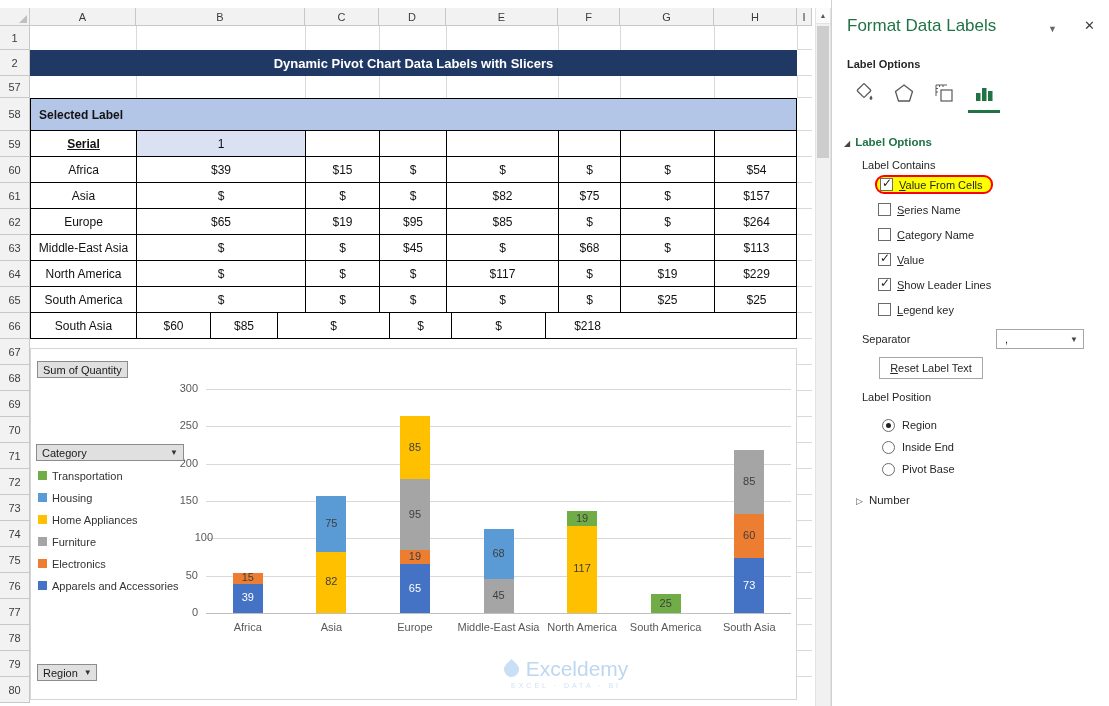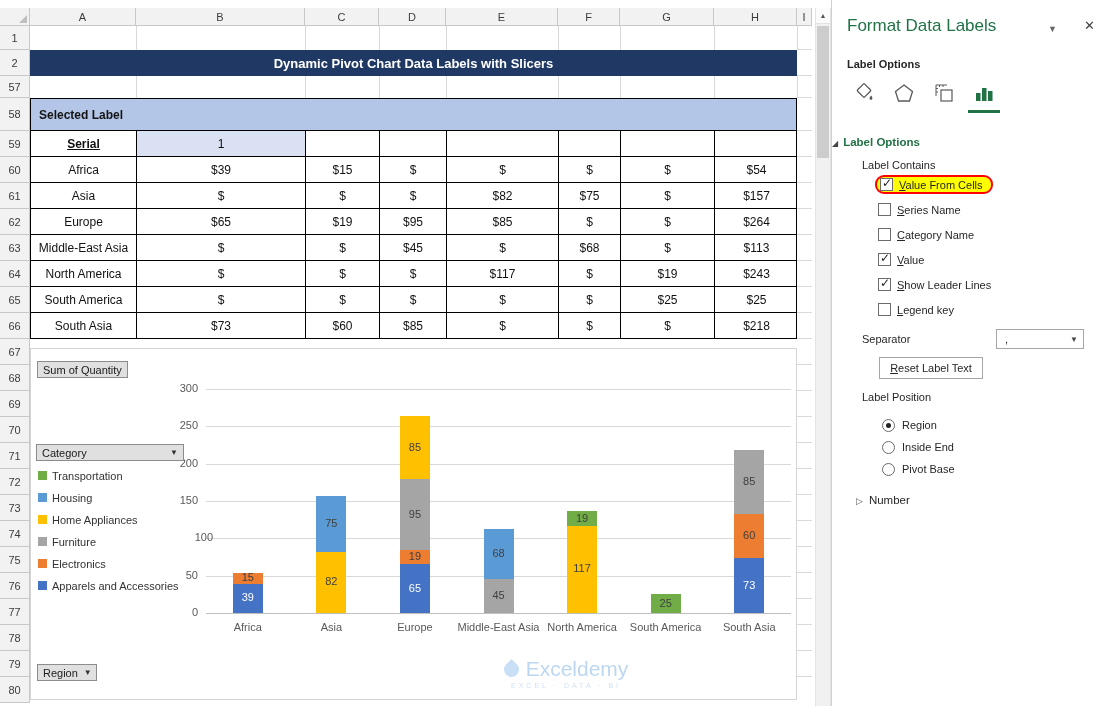--- a/index.html
+++ b/index.html
@@ -60,21 +60,21 @@
 
   
   #pane{position:absolute;left:831px;top:0;width:278px;height:706px;background:#FFFFFF;border-left:1px solid #D0D0D0;}
   #pane-title{position:absolute;left:15px;top:16px;font-size:17px;color:#217346;}
   #pane-caret{position:absolute;left:216px;top:24px;font-size:9px;color:#666;cursor:default;}
   #pane-close{position:absolute;right:14px;top:18px;font-size:13px;color:#404040;cursor:default;}
   #pane-tab-label{position:absolute;left:15px;top:58px;font-size:11px;font-weight:bold;color:#262626;}
   #pane-icons{position:absolute;left:18px;top:80px;width:200px;height:36px;}
   .tab-icon{position:absolute;top:0;width:28px;height:26px;display:flex;align-items:center;justify-content:center;}
   #icon-underline{position:absolute;top:30px;left:118px;height:3px;width:32px;background:#217346;}
-  #section-label-options{position:absolute;left:0;top:136px;font-size:11.5px;font-weight:bold;color:#217346;}
+  #section-label-options{position:absolute;left:12px;top:136px;font-size:11.5px;font-weight:bold;color:#217346;}
   .tri{font-size:8px;color:#444;margin-right:5px;}
   #label-contains{position:absolute;left:30px;top:159px;font-size:11px;color:#262626;}
   #checkbox-list{position:absolute;left:46px;top:177px;}
   .cb-row{height:25px;display:flex;align-items:flex-start;}
   .cb-inner{display:inline-flex;align-items:center;gap:6px;padding:1px 6px 1px 0;}
   .cb-inner.hl{background:#FFFF00;border:2px solid #FF0000;border-radius:9px;padding:1px 8px 1px 3px;margin:-2px 0 0 -3px;}
   .cb-box{width:13px;height:13px;border:1px solid #6B6B6B;background:#fff;position:relative;flex:none;}
   .cb-check{position:absolute;left:1px;top:-3px;font-size:12px;color:#1A1A1A;font-weight:bold;}
   .cb-label{font-size:11px;color:#262626;white-space:nowrap;}
   #separator-row{position:absolute;left:30px;top:331px;width:234px;height:20px;}
@@ -238,35 +238,34 @@
         <div class="pt-cell" style="width: 83px;">$113</div>
       </div>
       <div class="pt-row">
         <div class="pt-cell" style="width: 106px;">North America</div>
         <div class="pt-cell" style="width: 169px;">$</div>
         <div class="pt-cell" style="width: 74px;">$</div>
         <div class="pt-cell" style="width: 67px;">$</div>
         <div class="pt-cell" style="width: 112px;">$117</div>
         <div class="pt-cell" style="width: 62px;">$</div>
         <div class="pt-cell" style="width: 94px;">$19</div>
-        <div class="pt-cell" style="width: 83px;">$243</div>
+        <div class="pt-cell" style="width: 83px;">$229</div>
       </div>
       <div class="pt-row">
         <div class="pt-cell" style="width: 106px;">South America</div>
         <div class="pt-cell" style="width: 169px;">$</div>
         <div class="pt-cell" style="width: 74px;">$</div>
         <div class="pt-cell" style="width: 67px;">$</div>
         <div class="pt-cell" style="width: 112px;">$</div>
         <div class="pt-cell" style="width: 62px;">$</div>
         <div class="pt-cell" style="width: 94px;">$25</div>
         <div class="pt-cell" style="width: 83px;">$25</div>
       </div>
       <div class="pt-row">
         <div class="pt-cell" style="width: 106px;">South Asia</div>
-        <div class="pt-cell" style="width: 169px;">$73</div>
         <div class="pt-cell" style="width: 74px;">$60</div>
         <div class="pt-cell" style="width: 67px;">$85</div>
         <div class="pt-cell" style="width: 112px;">$</div>
         <div class="pt-cell" style="width: 62px;">$</div>
         <div class="pt-cell" style="width: 94px;">$</div>
         <div class="pt-cell" style="width: 83px;">$218</div>
       </div>
     </div>
 
   <div id="chart">

